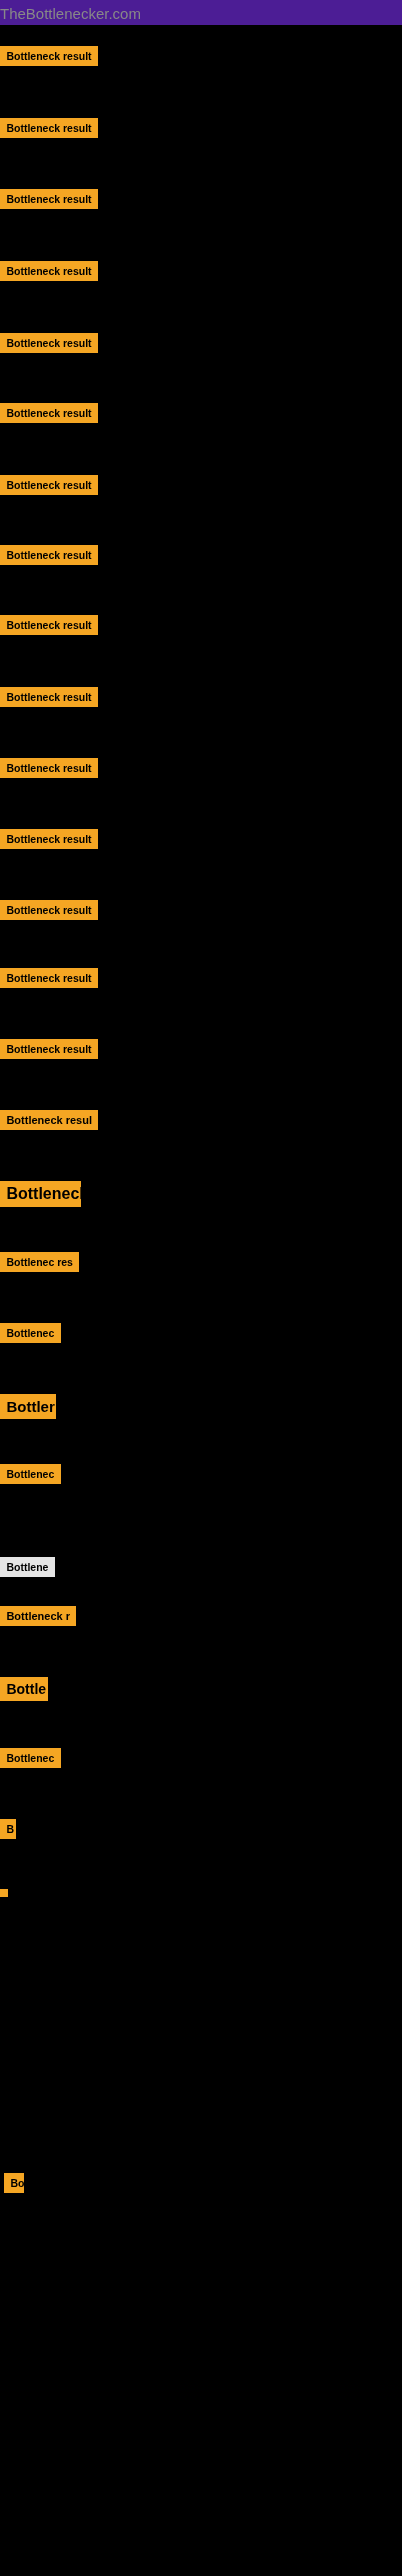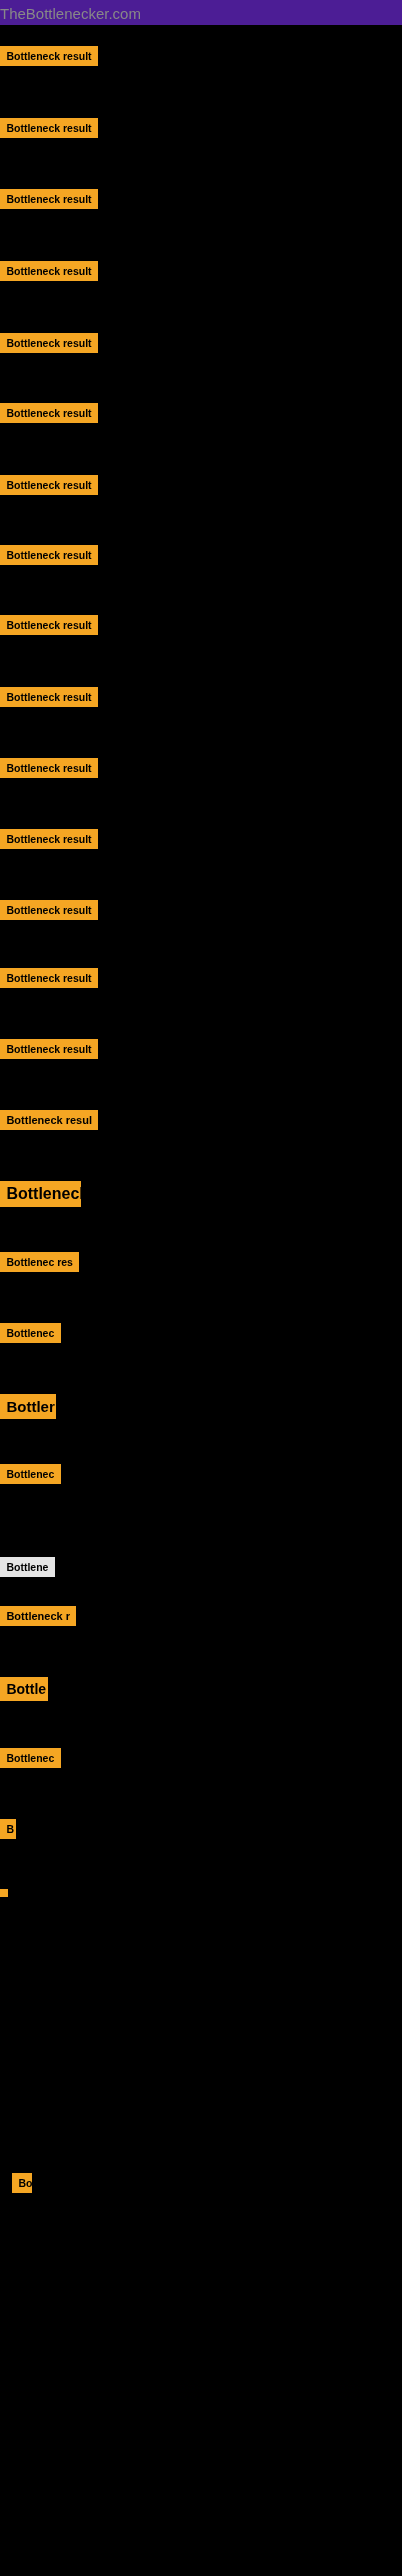--- a/index.html
+++ b/index.html
@@ -42,15 +42,15 @@
     <div style="position: absolute; top: 1227px; left: 0px; background-color: rgb(245, 166, 35); color: rgb(0, 0, 0); font-size: 10.5px; font-weight: bold; padding: 4px 6.4px; white-space: nowrap; overflow: hidden; max-width: 105px;">Bottlenec res</div>
     <div style="position: absolute; top: 1298px; left: 0px; background-color: rgb(245, 166, 35); color: rgb(0, 0, 0); font-size: 10.5px; font-weight: bold; padding: 4px 6.4px; white-space: nowrap; overflow: hidden; max-width: 72px;">Bottlenec</div>
     <div style="position: absolute; top: 1369px; left: 0px; background-color: rgb(245, 166, 35); color: rgb(0, 0, 0); font-size: 15px; font-weight: bold; padding: 4px 6.4px; white-space: nowrap; overflow: hidden; max-width: 56px;">Bottler</div>
     <div style="position: absolute; top: 1439px; left: 0px; background-color: rgb(245, 166, 35); color: rgb(0, 0, 0); font-size: 10.5px; font-weight: bold; padding: 4px 6.4px; white-space: nowrap; overflow: hidden; max-width: 72px;">Bottlenec</div>
     <div style="position: absolute; top: 1510px; left: 0px; background-color: #e5e5e5; color: rgb(0, 0, 0); font-size: 10.5px; font-weight: bold; padding: 4px 6.4px; white-space: nowrap; overflow: hidden; max-width: 64px; margin-top: 22px;">Bottlene</div>
     <div style="position: absolute; top: 1581px; left: 0px; background-color: rgb(245, 166, 35); color: rgb(0, 0, 0); font-size: 11px; font-weight: bold; padding: 4px 6.4px; white-space: nowrap; overflow: hidden; max-width: 89px;">Bottleneck r</div>
     <div style="position: absolute; top: 1652px; left: 0px; background-color: rgb(245, 166, 35); color: rgb(0, 0, 0); font-size: 14px; font-weight: bold; padding: 4px 6.4px; white-space: nowrap; overflow: hidden; max-width: 48px;">Bottle</div>
     <div style="position: absolute; top: 1723px; left: 0px; background-color: rgb(245, 166, 35); color: rgb(0, 0, 0); font-size: 10.5px; font-weight: bold; padding: 4px 6.4px; white-space: nowrap; overflow: hidden; max-width: 72px;">Bottlenec</div>
     <div style="position: absolute; top: 1794px; left: 0px; background-color: rgb(245, 166, 35); color: rgb(0, 0, 0); font-size: 10.5px; font-weight: bold; padding: 4px 6.4px; white-space: nowrap; overflow: hidden; max-width: 16px;">B</div>
     <div style="position: absolute; top: 1864px; left: 0px; background-color: rgb(245, 166, 35); color: rgb(0, 0, 0); font-size: 10.5px; font-weight: bold; padding: 4px 3.2px; white-space: nowrap; overflow: hidden; width: 8px;"></div>
-    <div style="position: absolute; top: 2148px; left: 12px; background-color: rgb(245, 166, 35); color: rgb(0, 0, 0); font-size: 10.5px; font-weight: bold; padding: 4px 6.4px; white-space: nowrap; overflow: hidden; max-width: 20px;">Bo</div>
+    <div style="position: absolute; top: 2148px; left: 4px; background-color: rgb(245, 166, 35); color: rgb(0, 0, 0); font-size: 10.5px; font-weight: bold; padding: 4px 6.4px; white-space: nowrap; overflow: hidden; max-width: 20px;">Bo</div>
   </div>
 
 
 </body></html>

